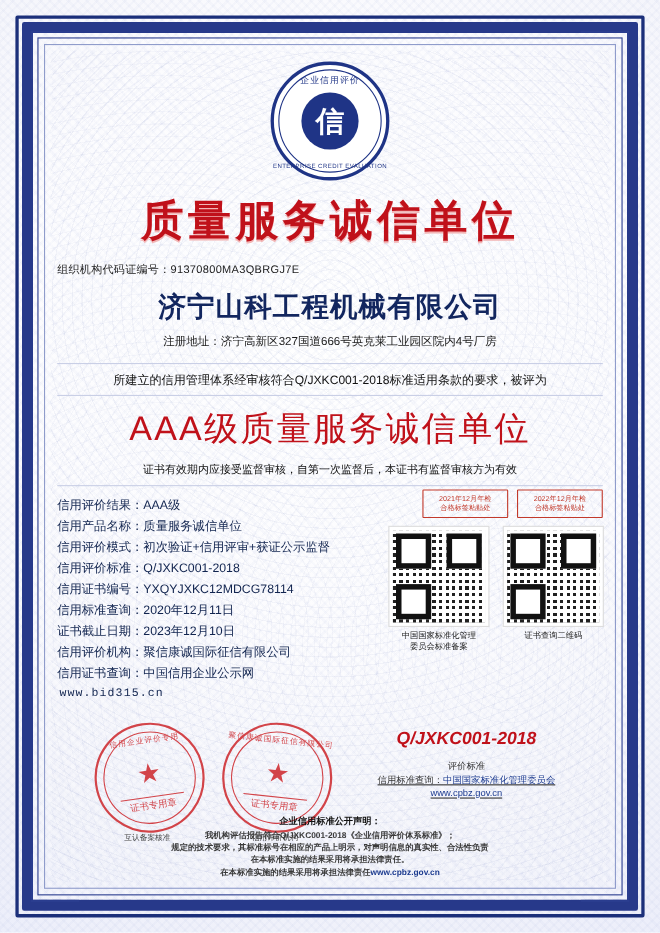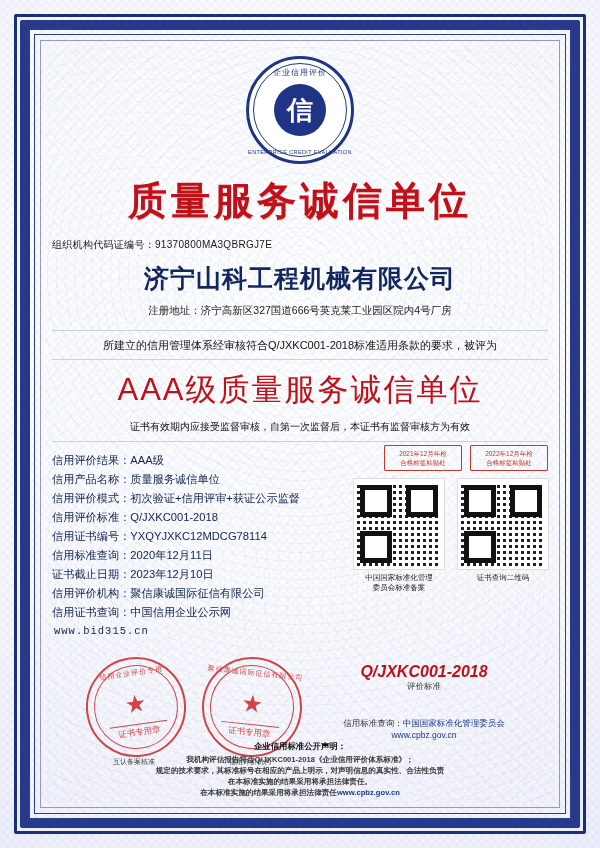--- a/index.html
+++ b/index.html
@@ -135,22 +135,22 @@
   .seal .inner{position:absolute;inset:6px;border-radius:50%;border:1px solid #d0353a;}
   .seal .star{font-size:24px;line-height:1;margin-top:-6px;color:#d0353a;}
   .seal .arc{position:absolute;top:9px;left:0;right:0;text-align:center;font-size:7px;letter-spacing:1px;}
   .seal .foot{position:absolute;bottom:16px;left:0;right:0;text-align:center;font-size:8.5px;border-top:1px solid #d0353a;padding-top:2px;width:58px;margin:0 auto;}
   .seal-cap{position:absolute;font-size:7px;color:#444;text-align:center;width:110px;}
   .seal-cap.c1{left:27px;top:100px;}
   .seal-cap.c2{left:143px;top:100px;}
 
   .right-block{position:absolute;right:0;top:6px;width:248px;text-align:center;}
   .stdcode{font-size:16px;font-weight:bold;color:#c0111a;font-style:italic;line-height:18px;}
-  .stdcap{font-size:8.5px;color:#333;margin-top:0;text-align:center;}
-  .stdline{font-size:8.5px;color:#333;margin-top:24px;line-height:12px;}
+  .stdcap{font-size:8.5px;color:#333;margin-top:10px;text-align:center;}
+  .stdline{font-size:8.5px;color:#333;margin-top:0;line-height:12px;text-decoration:underline;}
   .stdline .blue{color:#1b3a8f;}
 
   .footer{
     position:absolute;left:0;right:0;bottom:0;text-align:center;
     font-size:7.6px;color:#3a3a3a;line-height:11px;font-weight:bold;
   }
   .footer .ftitle{font-size:8.4px;color:#111;margin-bottom:2px;}
   .footer .blue{color:#1b3a8f;}
 </style>
 </head>

